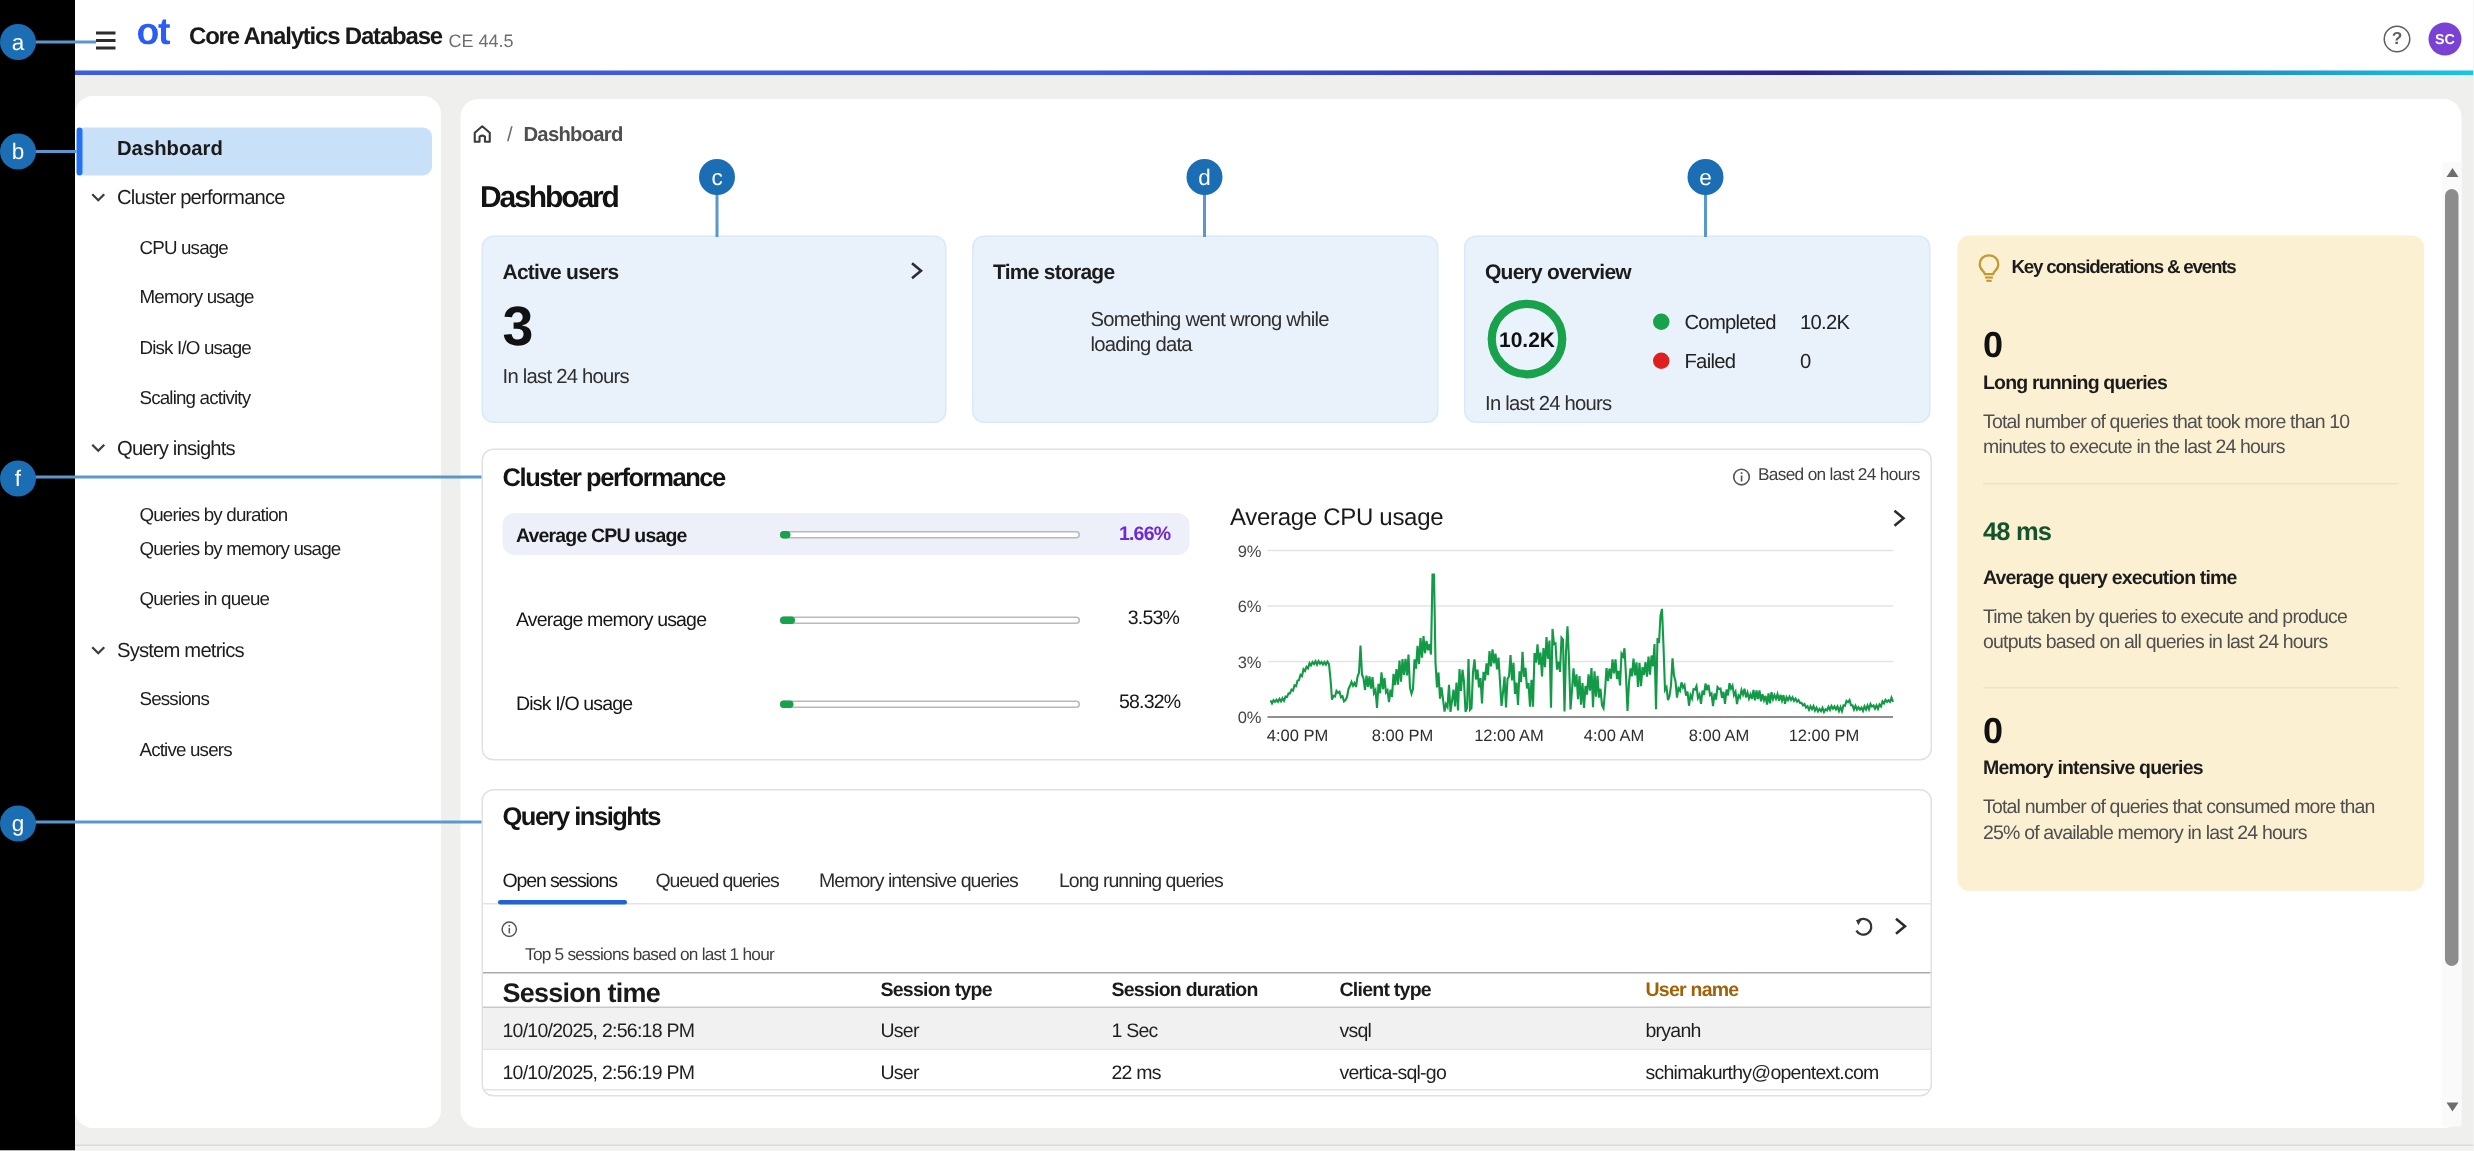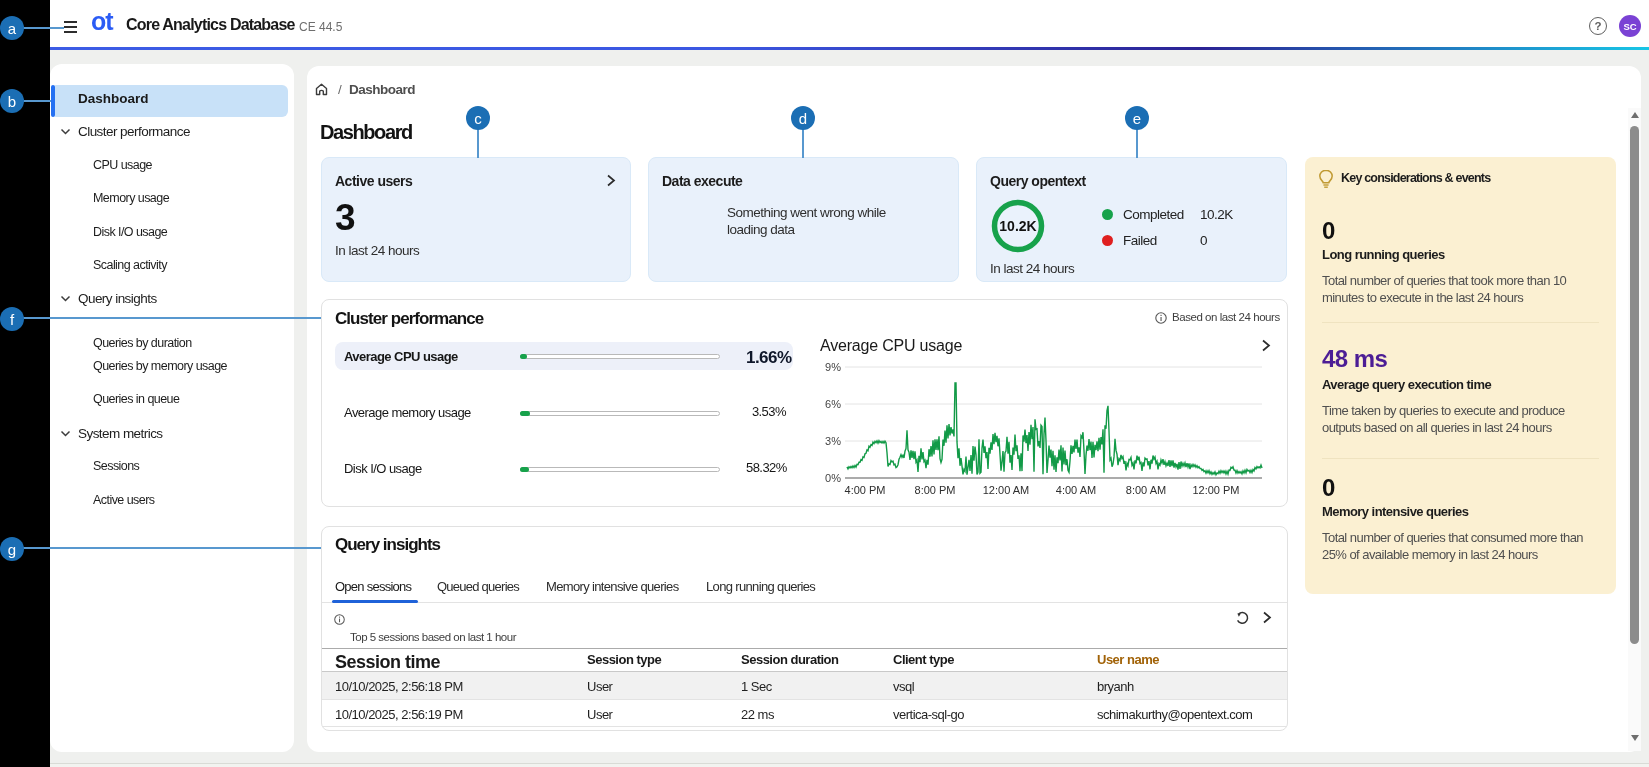--- a/index.html
+++ b/index.html
@@ -84,24 +84,24 @@
 
   <div id="cards" style="position:absolute;left:0;top:0;">
 
     <div class="abs" style="left:335px;top:173px;font-size:14px;font-weight:bold;color:#1c1c1c;">Active users</div>
     <svg class="abs" style="left:604px;top:174px;" width="13" height="13" viewBox="0 0 13 13">
         <path d="M4 1.5 L10 6.5 L4 11.5" fill="none" stroke="#2c2c2c" stroke-width="1.7"></path>
       </svg>
     <div class="abs" style="left:335px;top:197px;font-size:37px;font-weight:bold;color:#111;">3</div>
     <div class="abs" style="left:335px;top:243px;font-size:13.5px;color:#2e2e2e;">In last 24 hours</div>
 
-    <div class="abs" style="left:662px;top:173px;font-size:14px;font-weight:bold;color:#1c1c1c;">Data execute</div>
+    <div class="abs" style="left:662px;top:173px;font-size:14px;font-weight:bold;color:#1c1c1c;">Time storage</div>
     <div class="abs" style="left:727px;top:204px;font-size:13.5px;color:#2e2e2e;line-height:17px;">Something went wrong while<br>loading data</div>
 
-    <div class="abs" style="left:990px;top:173px;font-size:14px;font-weight:bold;color:#1c1c1c;">Query opentext</div>
+    <div class="abs" style="left:990px;top:173px;font-size:14px;font-weight:bold;color:#1c1c1c;">Query overview</div>
     <svg class="abs" style="left:991px;top:199px;" width="54" height="54" viewBox="0 0 54 54">
       <circle cx="27" cy="27" r="23.5" fill="#eaf2fc" stroke="#17a24b" stroke-width="5.5"></circle>
       <text x="27" y="32" text-anchor="middle" font-size="14" font-weight="bold" fill="#111" font-family="Liberation Sans">10.2K</text>
     </svg>
     <div class="abs" style="left:1102px;top:209px;width:11px;height:11px;border-radius:50%;background:#17a24b;"></div>
     <div class="abs" style="left:1123px;top:207px;font-size:13.5px;color:#222;">Completed</div>
     <div class="abs" style="left:1200px;top:207px;font-size:13.5px;color:#222;">10.2K</div>
     <div class="abs" style="left:1102px;top:235px;width:11px;height:11px;border-radius:50%;background:#df1f1f;"></div>
     <div class="abs" style="left:1123px;top:233px;font-size:13.5px;color:#222;">Failed</div>
     <div class="abs" style="left:1200px;top:233px;font-size:13.5px;color:#222;">0</div>
@@ -115,21 +115,21 @@
         <circle cx="6" cy="6" r="5.2" fill="none" stroke="#555" stroke-width="1.1"></circle>
         <rect x="5.5" y="5" width="1.1" height="4" fill="#555"></rect>
         <rect x="5.5" y="2.8" width="1.1" height="1.2" fill="#555"></rect>
       </svg>
     <div class="abs" style="left:1172px;top:311px;font-size:11.5px;color:#3e3e3e;letter-spacing:-0.45px;">Based on last 24 hours</div>
 
     <div class="abs" style="left:335px;top:342px;width:458px;height:28px;background:#edf0f9;border-radius:8px;"></div>
     <div class="abs" style="left:344px;top:349px;font-size:13px;font-weight:bold;color:#161616;">Average CPU usage</div>
     <div class="abs" style="left:520px;top:354px;width:200px;height:5px;background:#fff;border:1px solid #b9b9b9;border-radius:4px;box-sizing:border-box;"></div>
     <div class="abs" style="left:520px;top:354px;width:7px;height:5px;background:#17a24b;border-radius:4px;"></div>
-    <div class="abs" style="left:746px;top:348px;width:40px;font-size:17px;font-weight:bold;color:#0f172a;text-align:left;">1.66%</div>
+    <div class="abs" style="left:746px;top:348px;width:40px;font-size:13px;font-weight:bold;color:#6d28d9;text-align:left;">1.66%</div>
 
     <div class="abs" style="left:344px;top:405px;font-size:13px;color:#161616;text-align:right;">Average memory usage</div>
     <div class="abs" style="left:520px;top:411px;width:200px;height:5px;background:#fff;border:1px solid #b9b9b9;border-radius:4px;box-sizing:border-box;"></div>
     <div class="abs" style="left:520px;top:411px;width:10px;height:5px;background:#17a24b;border-radius:4px;"></div>
     <div class="abs" style="left:746px;top:404px;width:40px;font-size:13px;color:#161616;text-align:right;">3.53%</div>
 
     <div class="abs" style="left:344px;top:461px;font-size:13px;color:#161616;">Disk I/O usage</div>
     <div class="abs" style="left:520px;top:467px;width:200px;height:5px;background:#fff;border:1px solid #b9b9b9;border-radius:4px;box-sizing:border-box;"></div>
     <div class="abs" style="left:520px;top:467px;width:9px;height:5px;background:#17a24b;border-radius:4px;"></div>
     <div class="abs" style="left:746px;top:460px;width:40px;font-size:13px;color:#161616;text-align:right;">58.32%</div>
@@ -210,21 +210,21 @@
       <line x1="5.4" y1="16" x2="10.6" y2="16" stroke="#c09a33" stroke-width="1.4"></line>
       <line x1="6.2" y1="18.2" x2="9.8" y2="18.2" stroke="#c09a33" stroke-width="1.4"></line>
     </svg>
     <div class="abs" style="left:1341px;top:171px;font-size:12.5px;font-weight:bold;color:#1c1c1c;letter-spacing:-0.8px;">Key considerations &amp; events</div>
 
     <div class="abs" style="left:1322px;top:217px;font-size:24px;font-weight:bold;color:#111;">0</div>
     <div class="abs" style="left:1322px;top:247px;font-size:13px;font-weight:bold;color:#1c1c1c;">Long running queries</div>
     <div class="abs wrap" style="left:1322px;top:272px;width:276px;font-size:13px;color:#4f4f4f;line-height:17px;">Total number of queries that took more than 10 minutes to execute in the last 24 hours</div>
     <div class="abs" style="left:1322px;top:322px;width:277px;height:1px;background:#efe3c0;"></div>
 
-    <div class="abs" style="left:1322px;top:345px;font-size:24px;font-weight:bold;color:#4c1d95;text-align:right;">48 ms</div>
+    <div class="abs" style="left:1322px;top:345px;font-size:17px;font-weight:bold;color:#14532d;text-align:right;">48 ms</div>
     <div class="abs" style="left:1322px;top:377px;font-size:13px;font-weight:bold;color:#1c1c1c;">Average query execution time</div>
     <div class="abs wrap" style="left:1322px;top:402px;width:276px;font-size:13px;color:#4f4f4f;line-height:17px;">Time taken by queries to execute and produce outputs based on all queries in last 24 hours</div>
     <div class="abs" style="left:1322px;top:458px;width:277px;height:1px;background:#efe3c0;"></div>
 
     <div class="abs" style="left:1322px;top:474px;font-size:24px;font-weight:bold;color:#111;">0</div>
     <div class="abs" style="left:1322px;top:504px;font-size:13px;font-weight:bold;color:#1c1c1c;">Memory intensive queries</div>
     <div class="abs wrap" style="left:1322px;top:529px;width:276px;font-size:13px;color:#4f4f4f;line-height:17px;">Total number of queries that consumed more than 25% of available memory in last 24 hours</div>
   </div>
 
   <div class="abs" style="left:1628px;top:108px;width:13px;height:643px;background:#fafafa;"></div>

